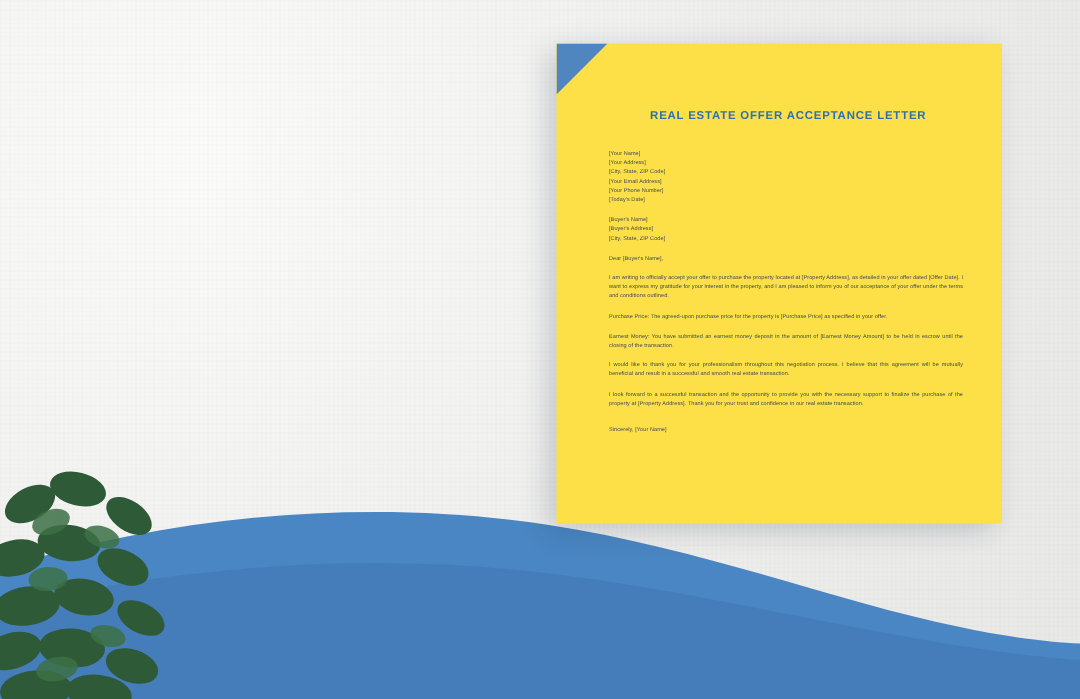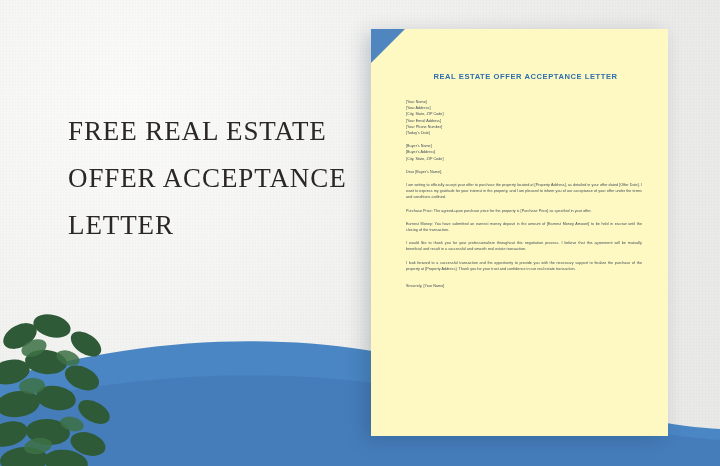--- a/index.html
+++ b/index.html
@@ -59,22 +59,22 @@
     color: #2a2724;
     white-space: nowrap;
   }
 
   
   .page {
     position: absolute;
     left: 371px;
     top: 29px;
     width: 297px;
-    height: 407px;
-    background: #fef9c3;
+    height: 320px;
+    background: #fde047;
     box-shadow: -6px 4px 18px rgba(25, 45, 70, 0.22);
     overflow: hidden;
   }
   .corner-accent {
     position: absolute;
     left: 0;
     top: 0;
     width: 0;
     height: 0;
     border-left: 34px solid #4f86c0;
@@ -148,25 +148,20 @@
     </g>
     <g fill="#3c7145" opacity="0.85">
       <ellipse cx="40" cy="48" rx="13" ry="8" transform="rotate(-20 40 48)"></ellipse>
       <ellipse cx="74" cy="58" rx="12" ry="7" transform="rotate(18 74 58)"></ellipse>
       <ellipse cx="38" cy="86" rx="13" ry="8" transform="rotate(-4 38 86)"></ellipse>
       <ellipse cx="78" cy="124" rx="12" ry="7" transform="rotate(14 78 124)"></ellipse>
       <ellipse cx="44" cy="146" rx="14" ry="8" transform="rotate(-10 44 146)"></ellipse>
     </g>
   </svg>
 
-  <div class="title-block">
-    <div class="title-line">FREE REAL ESTATE</div>
-    <div class="title-line">OFFER ACCEPTANCE</div>
-    <div class="title-line">LETTER</div>
-  </div>
 
   <div class="page">
     <div class="corner-accent"></div>
     <div class="doc-inner">
       <div class="doc-title">REAL ESTATE OFFER ACCEPTANCE  LETTER</div>
 
       <div class="doc-body">
         <div class="blk">
           <span class="ln">[Your Name]</span>
           <span class="ln">[Your Address]</span>

